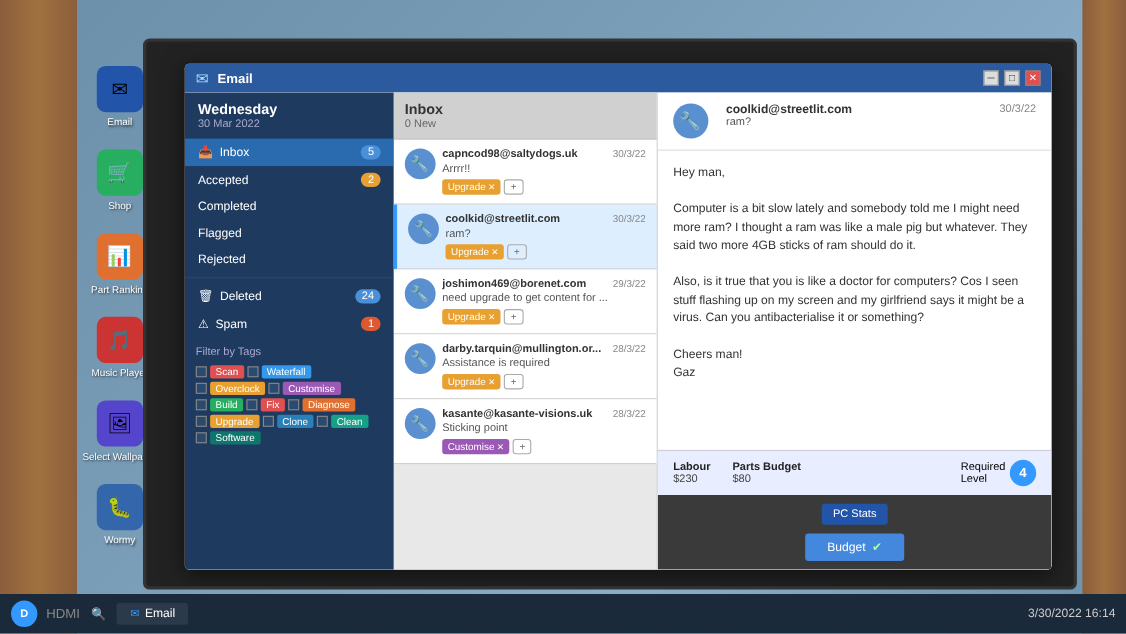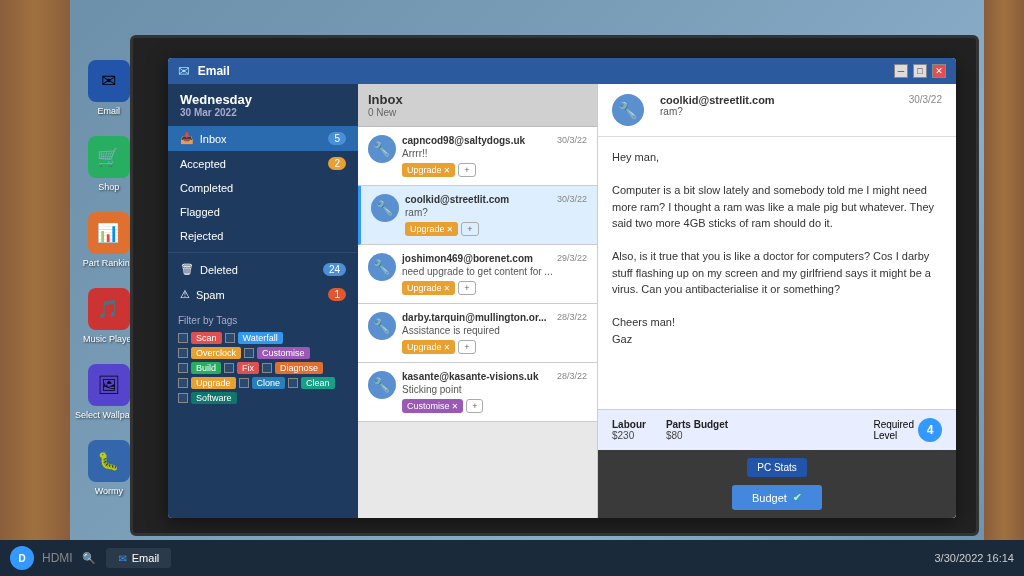--- a/index.html
+++ b/index.html
@@ -218,21 +218,20 @@
     }
 
     .date-day {
       font-size: 13px;
       font-weight: bold;
     }
 
     .date-full {
       font-size: 10px;
       color: #aac;
-      font-weight: bold;
     }
 
     
     .nav-item {
       display: flex;
       align-items: center;
       padding: 6px 12px;
       color: white;
       cursor: pointer;
       font-size: 11px;
@@ -802,21 +801,21 @@
               <div class="detail-subject">ram?</div>
             </div>
             <div class="detail-date">30/3/22</div>
           </div>
 
           <div class="detail-body">
             <p>Hey man,</p>
             <br>
             <p>Computer is a bit slow lately and somebody told me I might need more ram? I thought a ram was like a male pig but whatever. They said two more 4GB sticks of ram should do it.</p>
             <br>
-            <p>Also, is it true that you is like a doctor for computers? Cos I darby stuff flashing up on my screen and my girlfriend says it might be a virus. Can you antibacterialise it or something?</p>
+            <p>Also, is it true that you is like a doctor for computers? Cos I seen stuff flashing up on my screen and my girlfriend says it might be a virus. Can you antibacterialise it or something?</p>
             <br>
             <p>Cheers man!</p>
             <p>Gaz</p>
           </div>
 
           <div class="info-panel">
             <div class="info-item">
               <strong>Labour</strong>
               <span>$230</span>
             </div>

